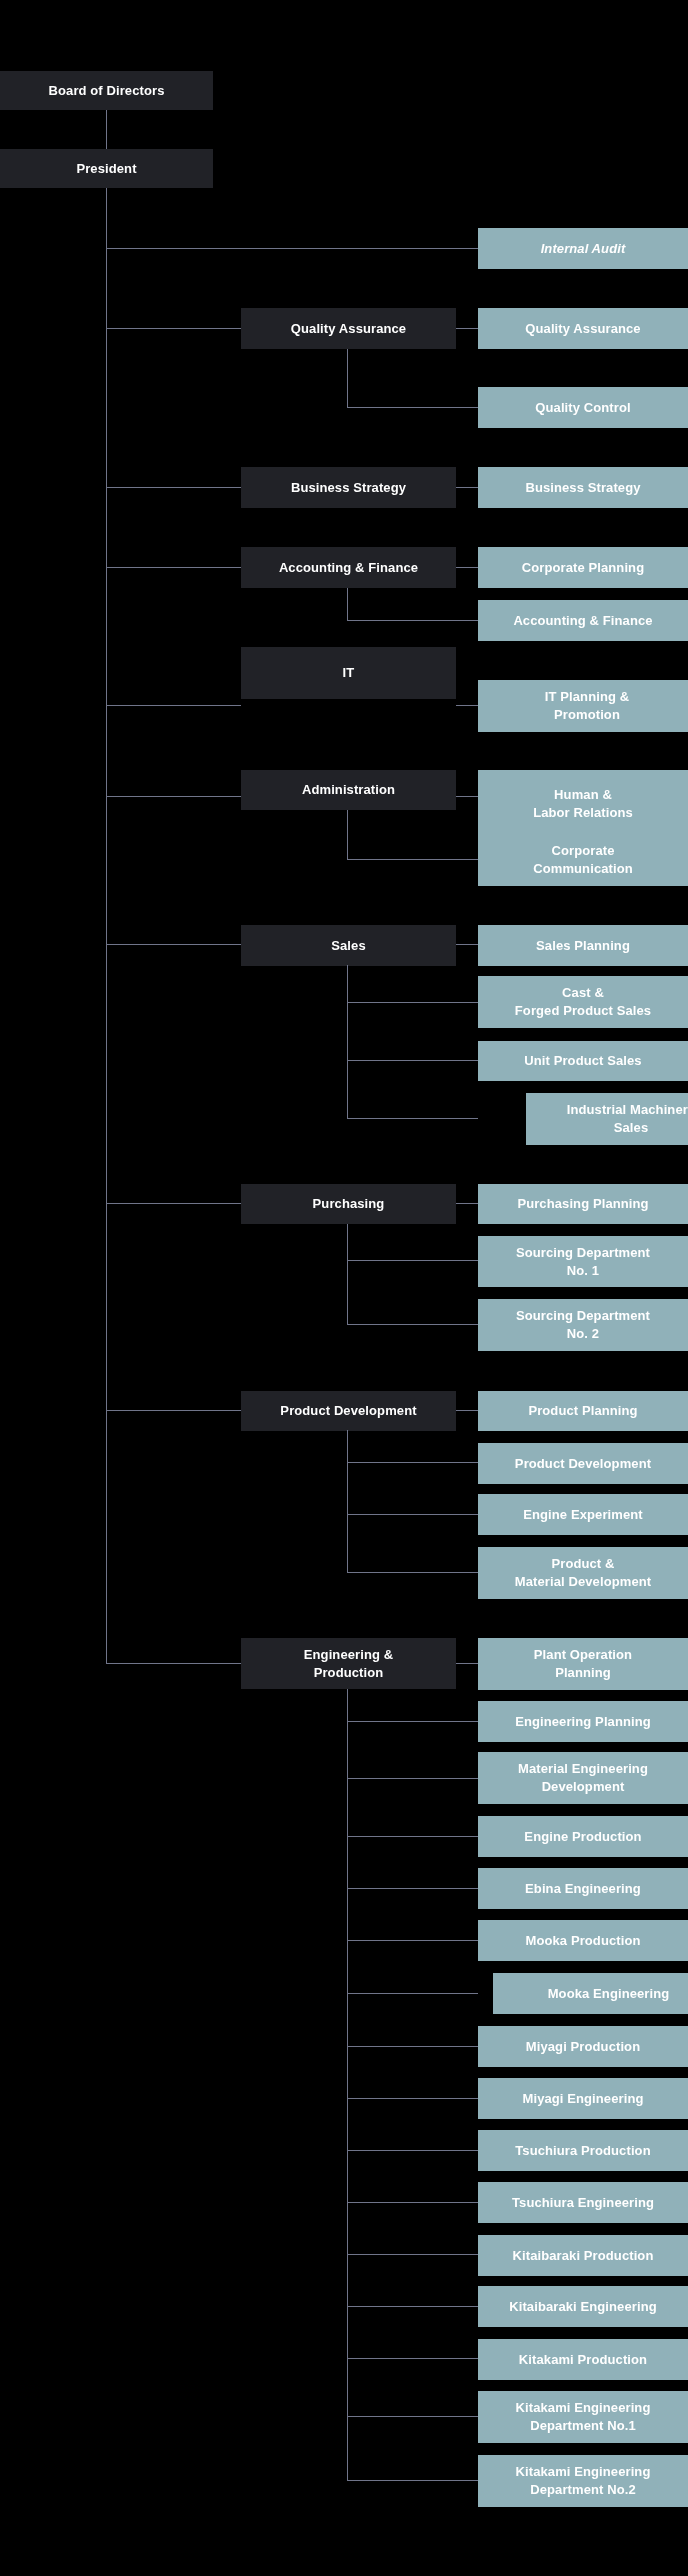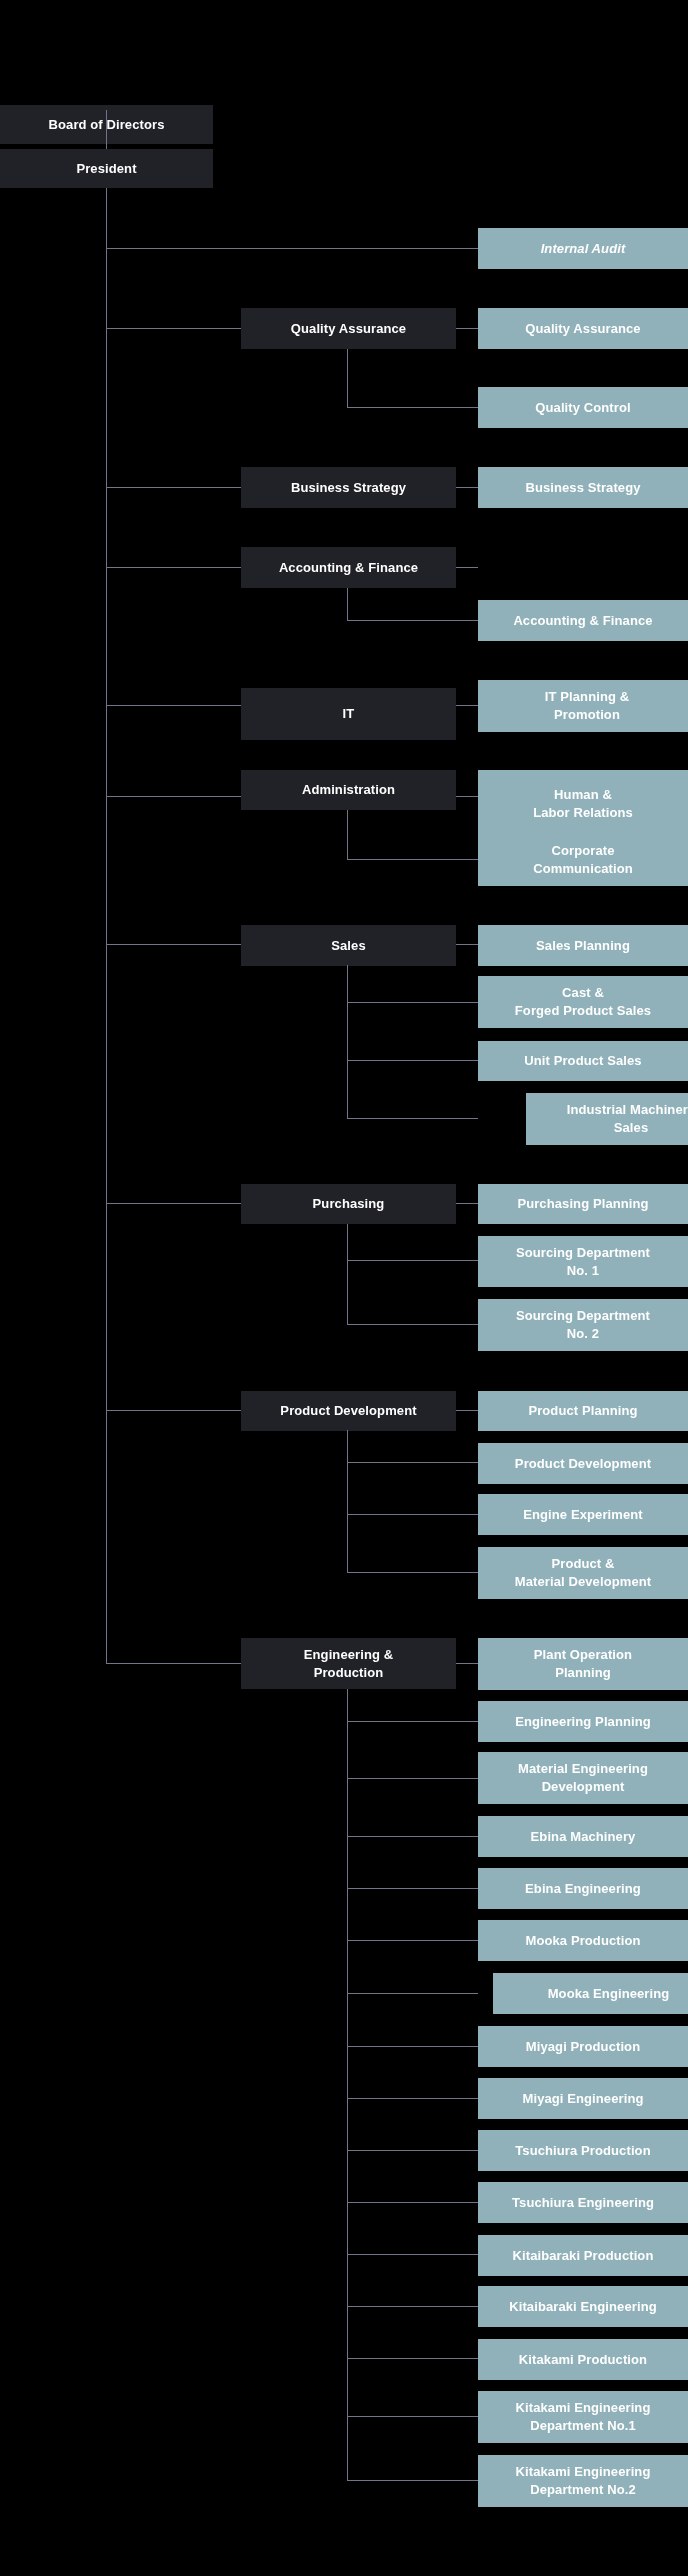--- a/index.html
+++ b/index.html
@@ -26,45 +26,46 @@
     letter-spacing: 0.1px;
   }
   .node.dark { background: #212227; }
   .node.teal { background: #90B1B9; }
   .cline { position: absolute; background: #70758A; }
 </style>
 </head>
 <body>
 
 <div id="stage">
-    <div class="node dark" style="left: 0px; width: 213px; top: 71px; height: 39px; margin-top: 34px;">Board of Directors</div>
+    <div class="node dark" style="left: 0px; width: 213px; top: 71px; height: 39px;">Board of Directors</div>
     <div class="node dark" style="left: 0px; width: 213px; top: 149px; height: 39px;">President</div>
     <div class="cline" style="left: 106px; top: 110px; width: 1.4px; height: 39px;"></div>
     <div class="cline" style="left: 106px; top: 188px; width: 1.4px; height: 1476px;"></div>
     <div class="cline" style="left: 106px; top: 248px; width: 372px; height: 1.4px;"></div>
     <div class="node teal" style="left: 478px; width: 210px; top: 228px; height: 41px; font-style: italic;">Internal Audit</div>
     <div class="cline" style="left: 106px; top: 328px; width: 135px; height: 1.4px;"></div>
     <div class="node dark" style="left: 241px; width: 215px; top: 308px; height: 41px;">Quality Assurance</div>
     <div class="cline" style="left: 456px; top: 328px; width: 22px; height: 1.4px;"></div>
     <div class="node teal" style="left: 478px; width: 210px; top: 308px; height: 41px;">Quality Assurance</div>
     <div class="cline" style="left: 347px; top: 349px; width: 1.4px; height: 59px;"></div>
     <div class="cline" style="left: 347px; top: 407px; width: 131px; height: 1.4px;"></div>
     <div class="node teal" style="left: 478px; width: 210px; top: 387px; height: 41px;">Quality Control</div>
     <div class="cline" style="left: 106px; top: 487px; width: 135px; height: 1.4px;"></div>
     <div class="node dark" style="left: 241px; width: 215px; top: 467px; height: 41px;">Business Strategy</div>
     <div class="cline" style="left: 456px; top: 487px; width: 22px; height: 1.4px;"></div>
     <div class="node teal" style="left: 478px; width: 210px; top: 467px; height: 41px;">Business Strategy</div>
     <div class="cline" style="left: 106px; top: 567px; width: 135px; height: 1.4px;"></div>
     <div class="node dark" style="left: 241px; width: 215px; top: 547px; height: 41px;">Accounting &amp; Finance</div>
     <div class="cline" style="left: 456px; top: 567px; width: 22px; height: 1.4px;"></div>
+    <div class="node teal" style="left: 478px; width: 210px; top: 547px; height: 41px;">Corporate Planning</div>
     <div class="cline" style="left: 347px; top: 588px; width: 1.4px; height: 33px;"></div>
     <div class="cline" style="left: 347px; top: 620px; width: 131px; height: 1.4px;"></div>
     <div class="node teal" style="left: 478px; width: 210px; top: 600px; height: 41px;">Accounting &amp; Finance</div>
     <div class="cline" style="left: 106px; top: 705px; width: 135px; height: 1.4px;"></div>
-    <div class="node dark" style="left: 241px; width: 215px; top: 688px; height: 52px;">IT</div>
+    <div class="node dark" style="left: 241px; width: 215px; top: 647px; height: 52px;">IT</div>
     <div class="cline" style="left: 456px; top: 705px; width: 22px; height: 1.4px;"></div>
     <div class="node teal" style="left: 478px; width: 210px; top: 680px; height: 52px; padding-left: 8px;">IT Planning &amp;
 Promotion</div>
     <div class="cline" style="left: 106px; top: 796px; width: 135px; height: 1.4px;"></div>
     <div class="node dark" style="left: 241px; width: 215px; top: 770px; height: 40px;">Administration</div>
     <div class="cline" style="left: 456px; top: 796px; width: 22px; height: 1.4px;"></div>
     <div class="node teal" style="left: 478px; width: 210px; top: 770px; height: 67px;">Human &amp;
 Labor Relations</div>
     <div class="cline" style="left: 347px; top: 810px; width: 1.4px; height: 50px;"></div>
     <div class="cline" style="left: 347px; top: 859px; width: 131px; height: 1.4px;"></div>
@@ -112,21 +113,21 @@
     <div class="cline" style="left: 456px; top: 1663px; width: 22px; height: 1.4px;"></div>
     <div class="node teal" style="left: 478px; width: 210px; top: 1638px; height: 52px;">Plant Operation
 Planning</div>
     <div class="cline" style="left: 347px; top: 1689px; width: 1.4px; height: 792px;"></div>
     <div class="cline" style="left: 347px; top: 1721px; width: 131px; height: 1.4px;"></div>
     <div class="node teal" style="left: 478px; width: 210px; top: 1701px; height: 41px;">Engineering Planning</div>
     <div class="cline" style="left: 347px; top: 1778px; width: 131px; height: 1.4px;"></div>
     <div class="node teal" style="left: 478px; width: 210px; top: 1752px; height: 52px;">Material Engineering
 Development</div>
     <div class="cline" style="left: 347px; top: 1836px; width: 131px; height: 1.4px;"></div>
-    <div class="node teal" style="left: 478px; width: 210px; top: 1816px; height: 41px;">Ebina Machinery</div>
+    <div class="node teal" style="left: 478px; width: 210px; top: 1816px; height: 41px;">Engine Production</div>
     <div class="cline" style="left: 347px; top: 1888px; width: 131px; height: 1.4px;"></div>
     <div class="node teal" style="left: 478px; width: 210px; top: 1868px; height: 41px;">Ebina Engineering</div>
     <div class="cline" style="left: 347px; top: 1940px; width: 131px; height: 1.4px;"></div>
     <div class="node teal" style="left: 478px; width: 210px; top: 1920px; height: 41px;">Mooka Production</div>
     <div class="cline" style="left: 347px; top: 1993px; width: 131px; height: 1.4px;"></div>
     <div class="node teal" style="left: 493px; width: 231px; top: 1973px; height: 41px;">Mooka Engineering</div>
     <div class="cline" style="left: 347px; top: 2046px; width: 131px; height: 1.4px;"></div>
     <div class="node teal" style="left: 478px; width: 210px; top: 2026px; height: 41px;">Miyagi Production</div>
     <div class="cline" style="left: 347px; top: 2098px; width: 131px; height: 1.4px;"></div>
     <div class="node teal" style="left: 478px; width: 210px; top: 2078px; height: 41px;">Miyagi Engineering</div>

